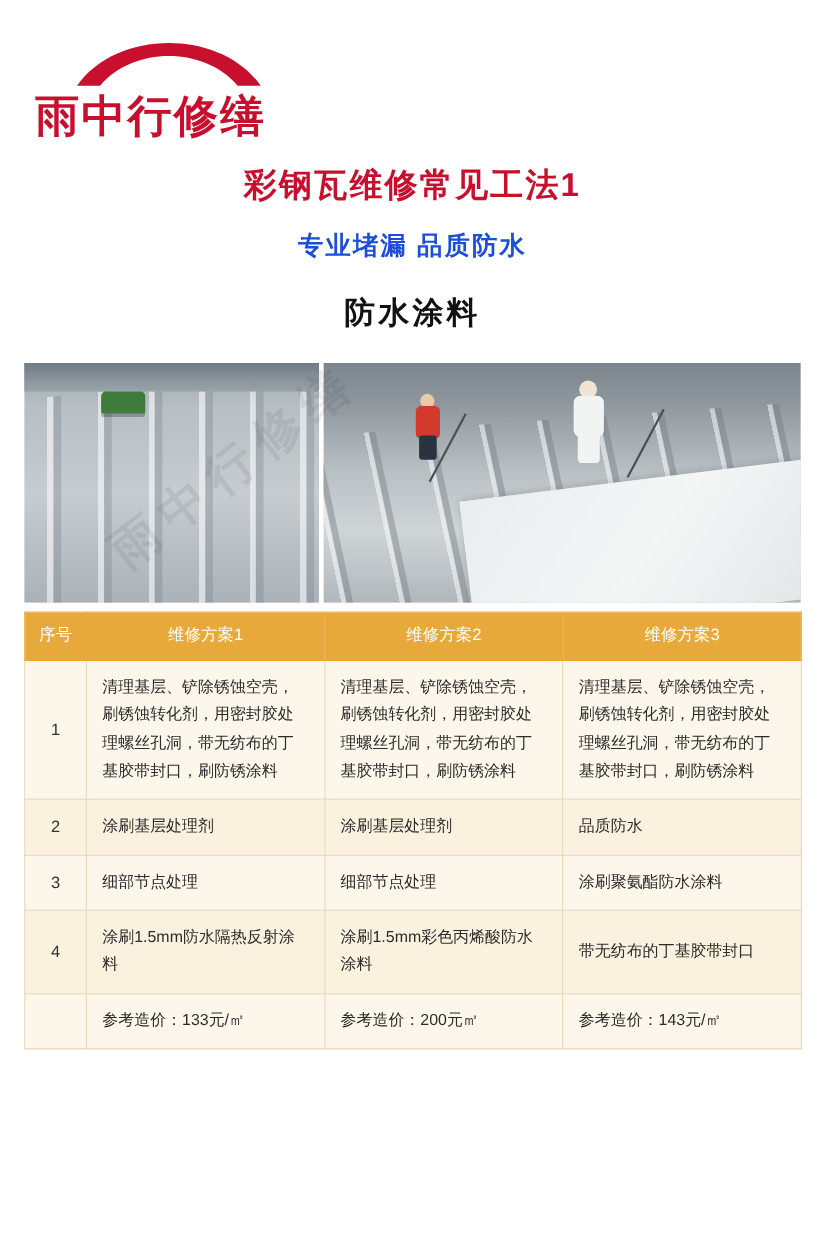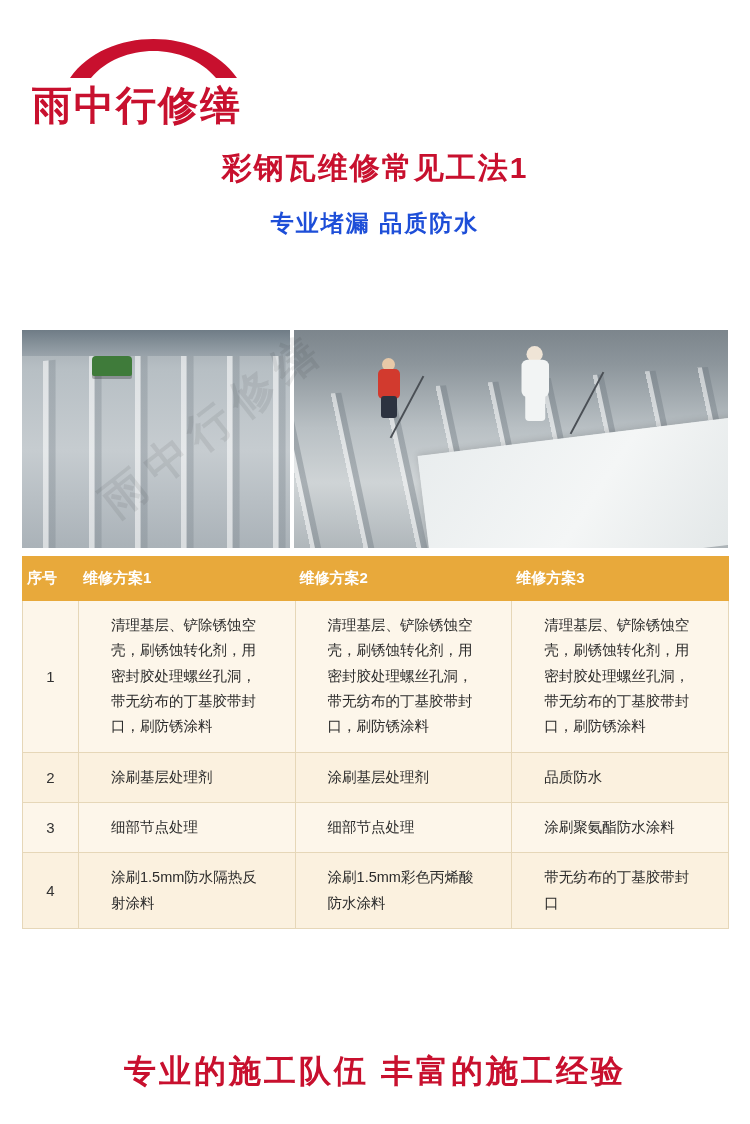--- a/index.html
+++ b/index.html
@@ -256,39 +256,39 @@
     table-layout: fixed;
   }
   table.plan th, table.plan td {
     border: 1px solid #e6d7b8;
     vertical-align: middle;
   }
   table.plan thead th {
     background: #e8a93b;
     color: #ffffff;
     font-size: 15px;
-    font-weight: bold;
+    font-weight: normal;
     padding: 12px 4px;
-    text-align: left;
+    text-align: center;
     line-height: 1.25;
     border: 1px solid #e8a93b;
   }
   col.c-idx { width: 56px; }
   col.c-p { width: 216.6px; }
   td.idx {
     text-align: center;
     font-size: 15px;
     color: #333;
     background: #fdf5e6;
   }
   td.cell {
     font-size: 14.5px;
     line-height: 1.75;
     color: #2b2b2b;
-    padding: 12px 32px;
+    padding: 12px 14px;
     text-align: left;
   }
   tr.row-a td { background: #fdf6ea; }
   tr.row-b td { background: #fbf1df; }
   tr.row-price td { background: #fdf6ea; font-size: 14.5px; }
 
   
   .footer-slogan {
     position: absolute;
     left: 0; right: 0;
@@ -308,20 +308,21 @@
   <div class="logo-block">
     <svg class="logo-arc" viewBox="0 0 175 52">
       <path d="M4 50 C 40 -2, 135 -2, 171 50 L 150 50 C 120 14, 55 14, 25 50 Z" fill="#c8102e"></path>
       <path d="M2 52 C 36 4, 139 4, 173 52" fill="none" stroke="#c8102e" stroke-width="0"></path>
     </svg>
     <div class="logo-text">雨中行修缮</div>
   </div>
 
   <div class="title-main">彩钢瓦维修常见工法1</div>
   <div class="title-sub">专业堵漏 品质防水</div>
+  <div class="title-third">防水涂料</div>
 
   <div class="photos">
     <div class="photo photo-left">
       <div class="roof-left"></div>
       <div class="sky-strip"></div>
       <div class="vent"></div>
     </div>
     <div class="photo photo-right">
       <div class="roof-right"></div>
       <div class="white-coat"></div>
@@ -376,19 +377,24 @@
           <td class="cell">细部节点处理</td>
           <td class="cell">细部节点处理</td>
           <td class="cell">涂刷聚氨酯防水涂料</td>
         </tr>
         <tr class="row-b">
           <td class="idx">4</td>
           <td class="cell">涂刷1.5mm防水隔热反射涂料</td>
           <td class="cell">涂刷1.5mm彩色丙烯酸防水涂料</td>
           <td class="cell">带无纺布的丁基胶带封口</td>
         </tr>
+        <tr class="row-price">
+          <td class="idx"></td>
+          <td class="cell">参考造价：133元/㎡</td>
+          <td class="cell">参考造价：200元㎡</td>
+          <td class="cell">参考造价：143元/㎡</td>
+        </tr>
       </tbody>
     </table>
   </div>
 
-  <div class="footer-slogan">专业的施工队伍  丰富的施工经验</div>
 
 </div>
 
 </body></html>

